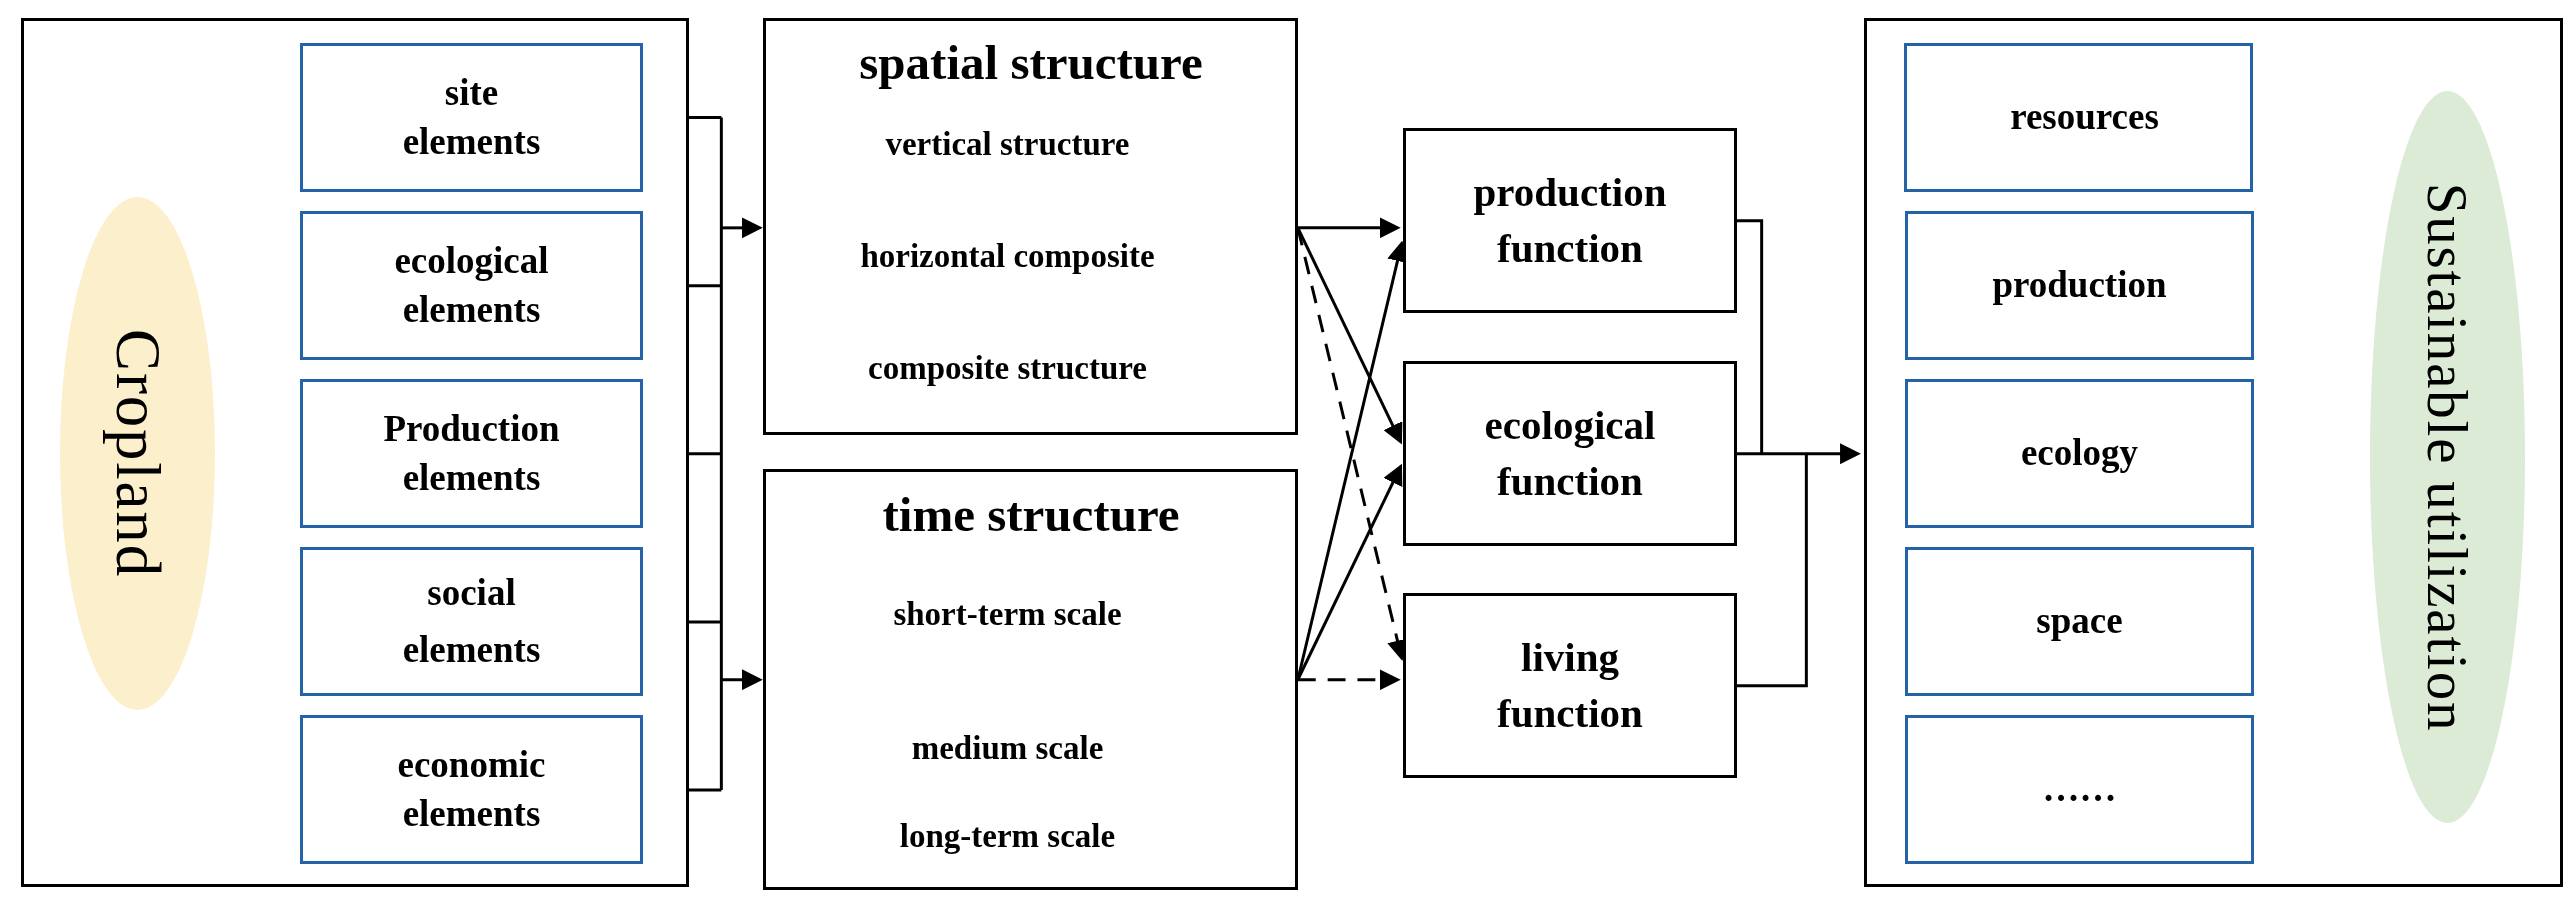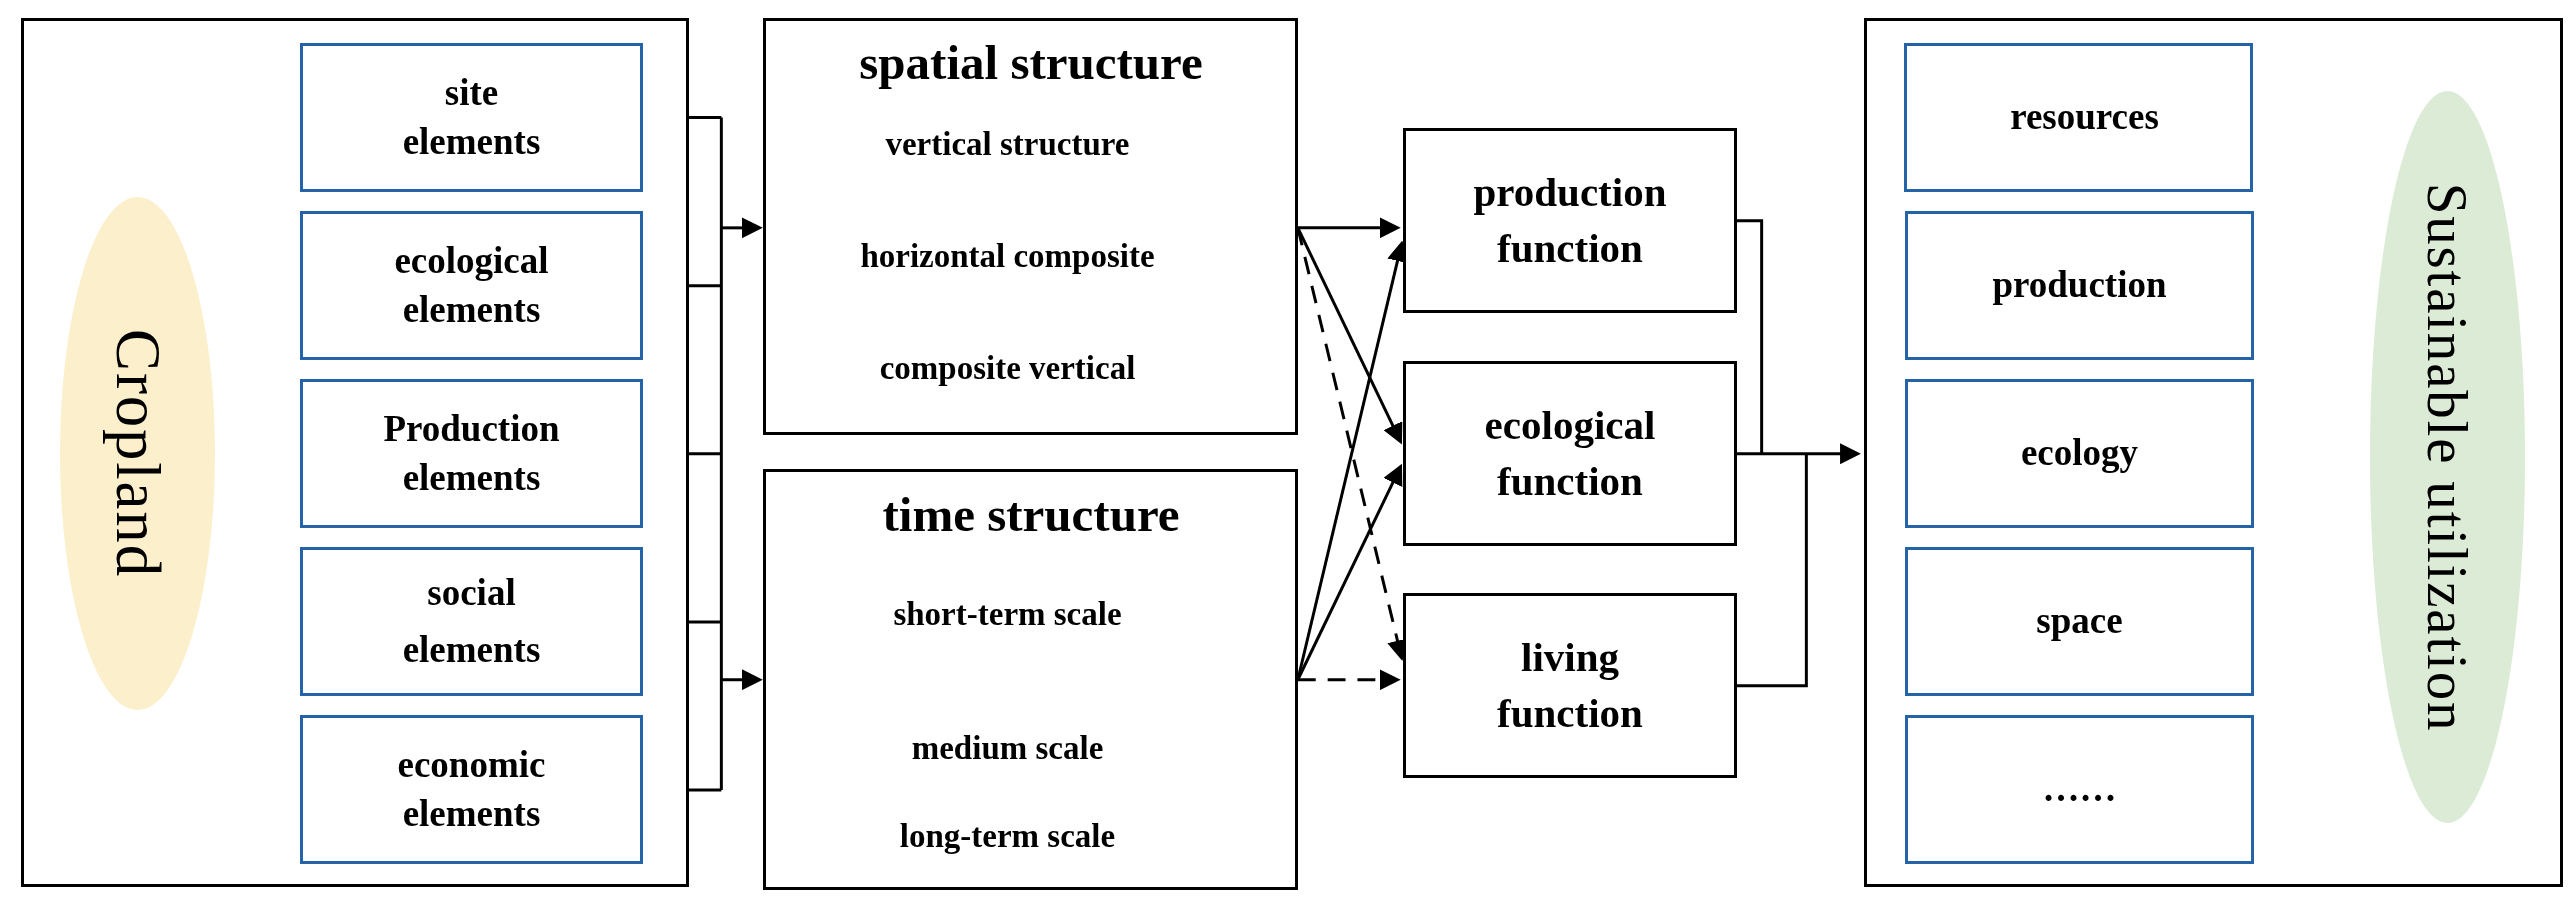--- a/index.html
+++ b/index.html
@@ -158,21 +158,21 @@
   </div>
   <div class="abs bluebox" style="left:300px;top:715px;width:343px;height:149px;">
     <span>economic</span>
     <span>elements</span>
   </div>
 
   <div class="abs panel" style="left:763px;top:18px;width:535px;height:417px;"></div>
   <div class="abs ptitle" style="left:767px;top:29px;width:528px;height:66px;">spatial structure</div>
   <div class="abs arrlabel" style="left:822px;top:118px;width:371px;height:52px;">vertical structure</div>
   <div class="abs arrlabel" style="left:822px;top:230px;width:371px;height:52px;">horizontal composite</div>
-  <div class="abs arrlabel" style="left:822px;top:342px;width:371px;height:52px;">composite vertical</div>
+  <div class="abs arrlabel" style="left:822px;top:342px;width:371px;height:52px;">composite structure</div>
 
   <div class="abs panel" style="left:763px;top:469px;width:535px;height:421px;"></div>
   <div class="abs arrlabel" style="left:822px;top:588px;width:371px;height:52px;">short-term scale</div>
   <div class="abs ptitle" style="left:767px;top:481px;width:528px;height:66px;">time structure</div>
   <div class="abs arrlabel" style="left:822px;top:698px;width:371px;height:52px;margin-top:24px;">medium scale</div>
   <div class="abs arrlabel" style="left:822px;top:810px;width:371px;height:52px;">long-term scale</div>
 
   <div class="abs fnbox" style="left:1403px;top:128px;width:334px;height:185px;">
     <span>production</span>
     <span>function</span>

